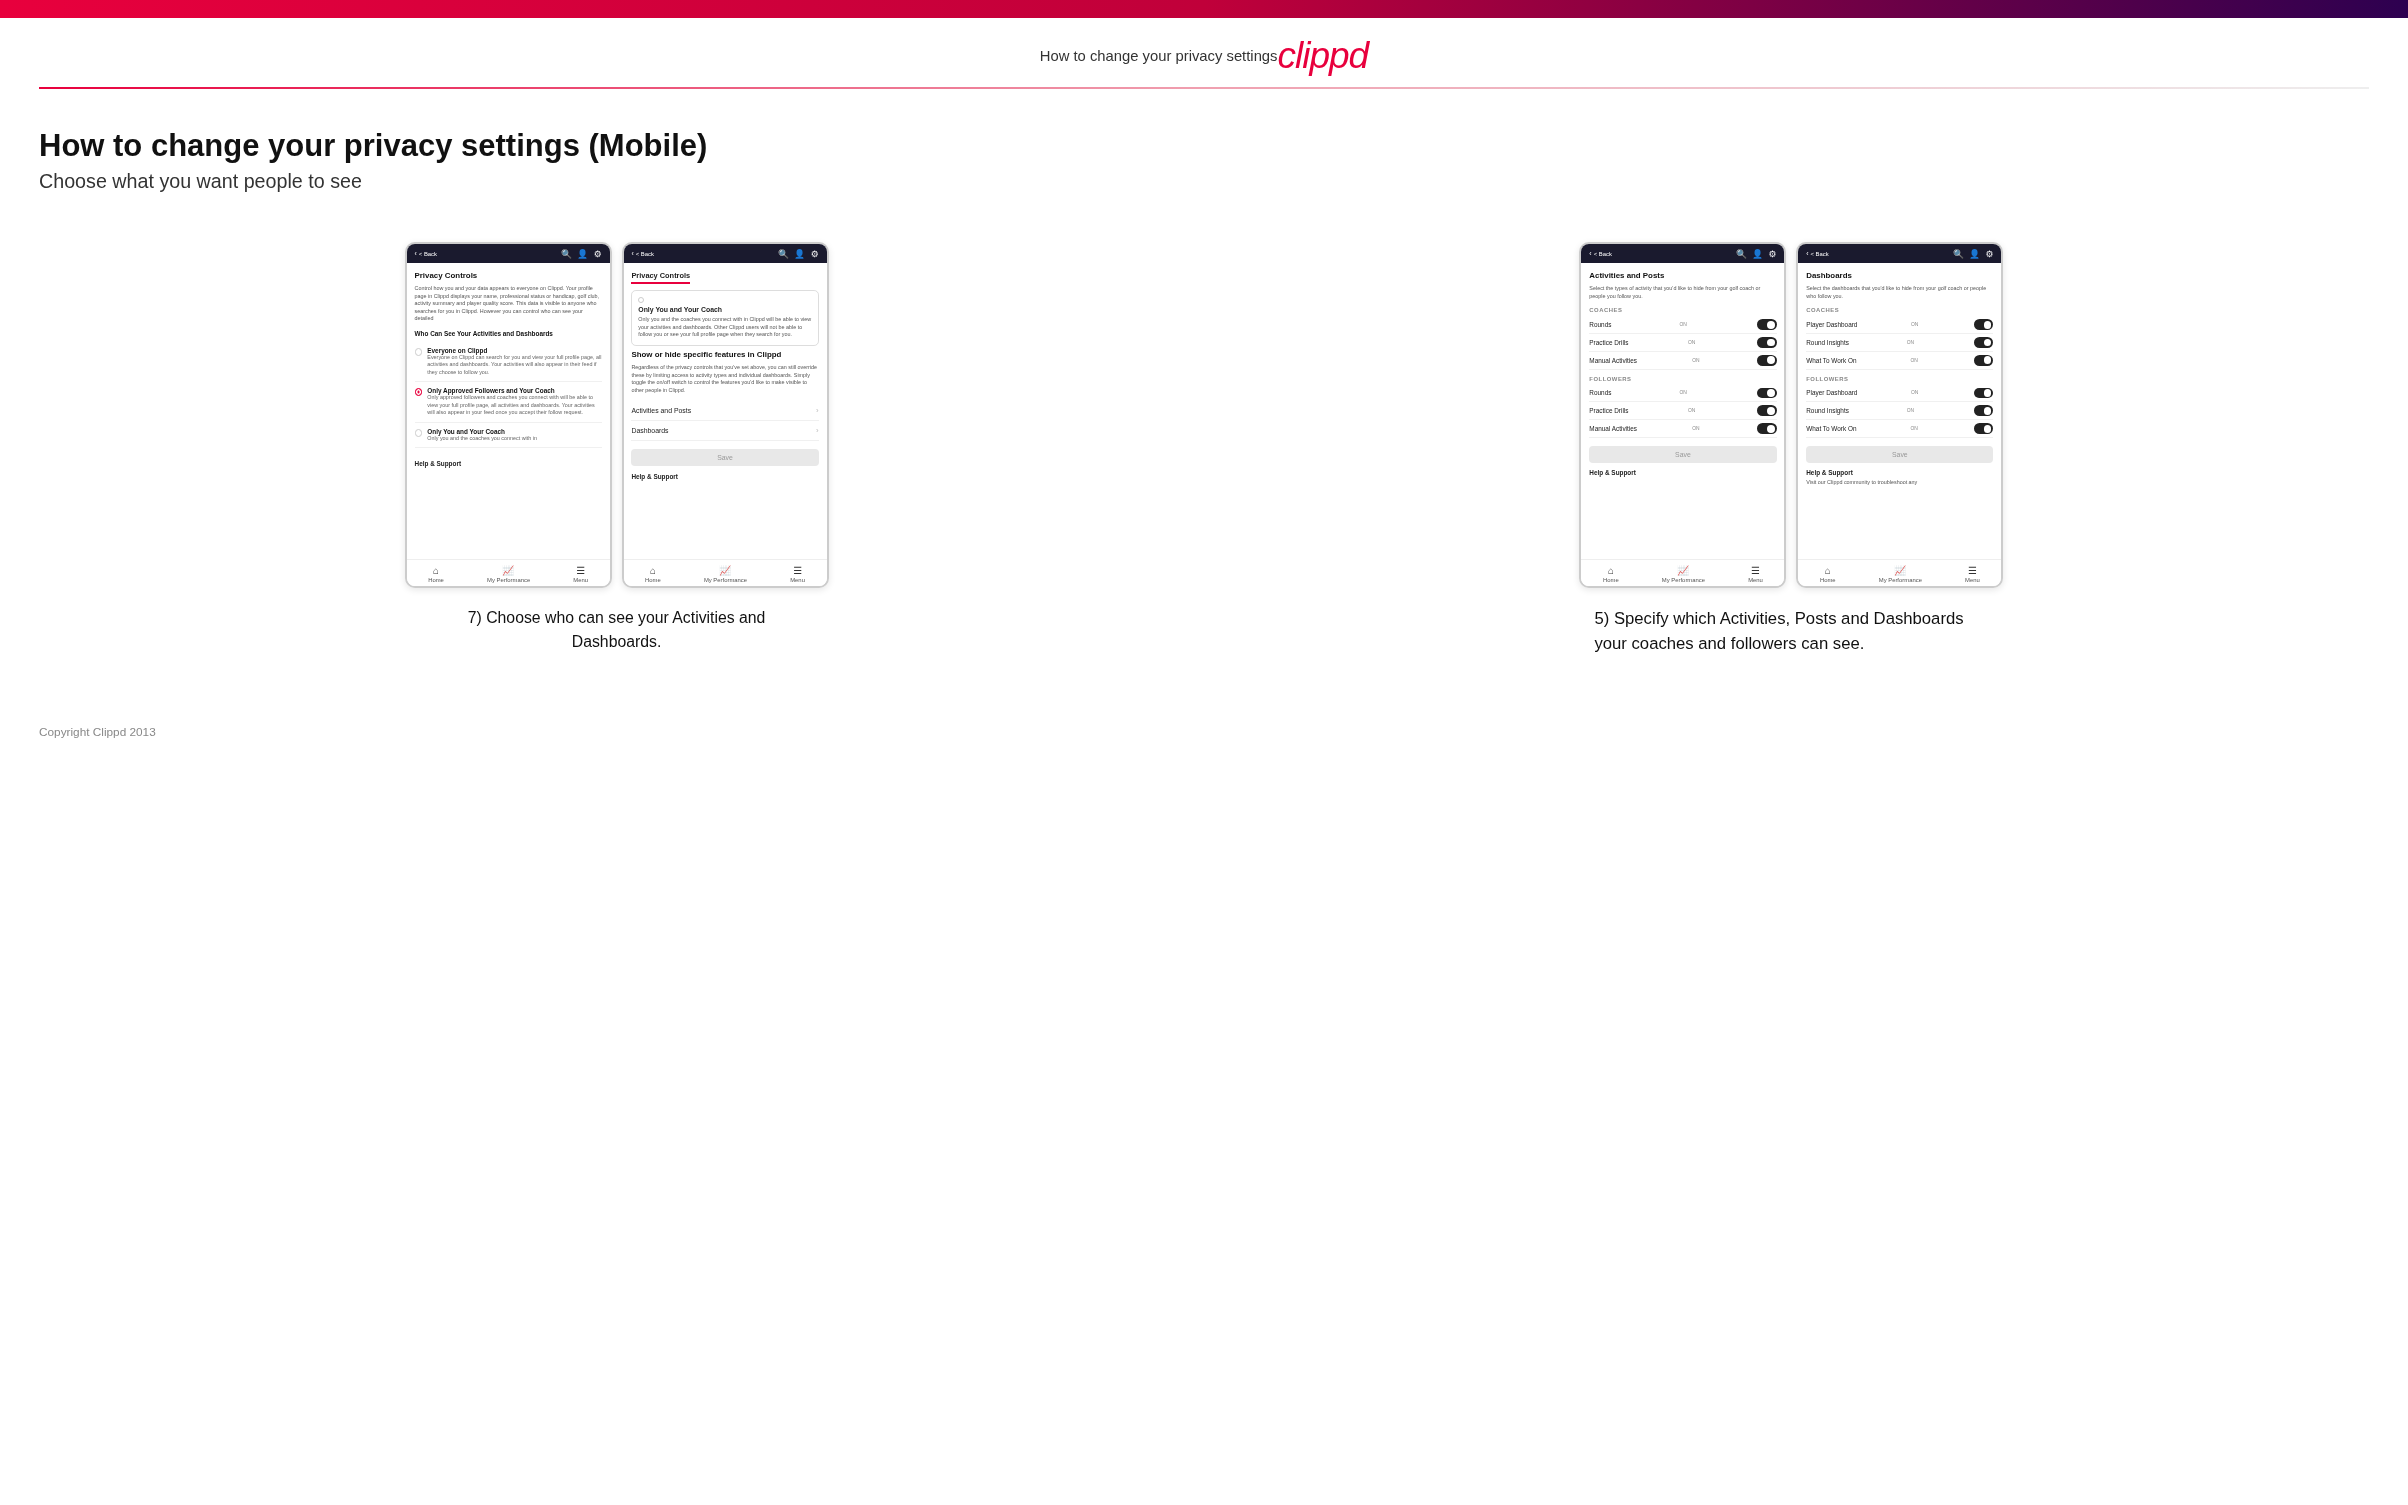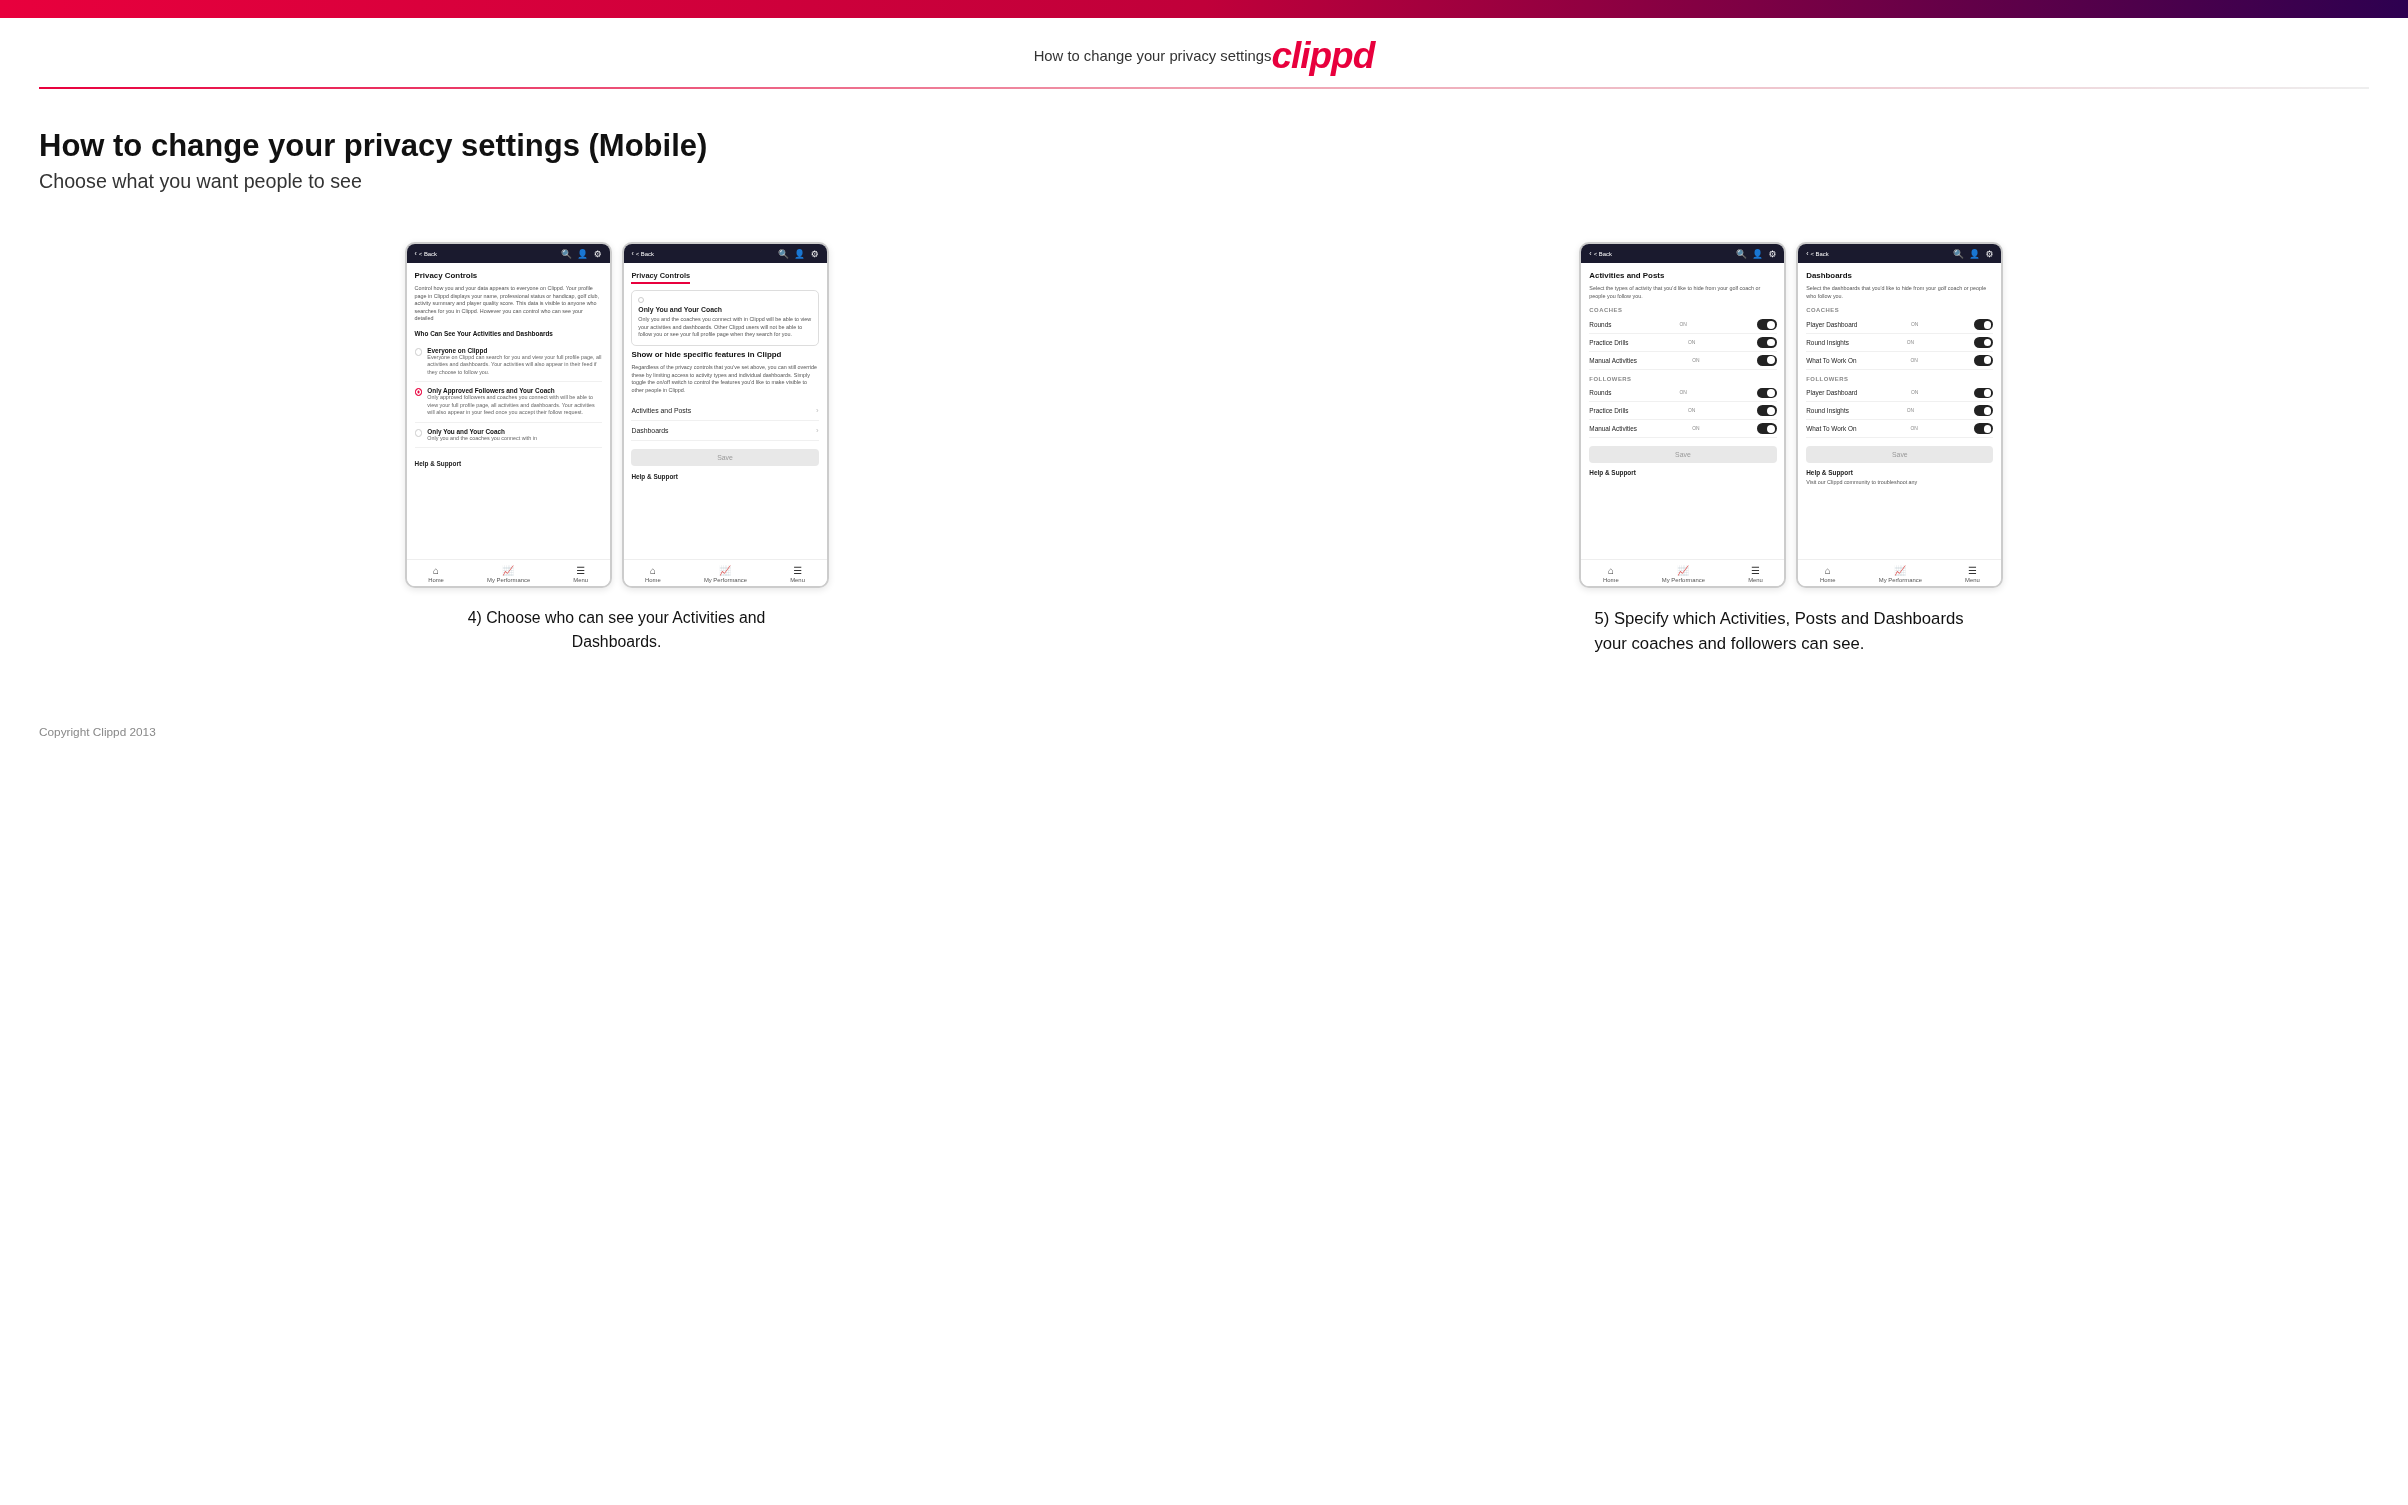--- a/index.html
+++ b/index.html
@@ -23,21 +23,21 @@
       align-items: center;
       justify-content: center;
       padding: 17.7px 39px 9.9px 39px;
     }
     .header-title {
       font-size: 14.8px;
       color: #333;
     }
     .logo {
       font-size: 37px;
-      font-weight: 700;
+      font-weight: 400;
       color: #e8003d;
       letter-spacing: -1px;
       font-style: italic;
     }
     .header-divider {
       height: 1.5px;
       background: linear-gradient(to right, #e8003d, #f0a0b0, #eee);
       margin: 0 39px;
     }
 
@@ -439,21 +439,21 @@
               <span>My Performance</span>
             </div>
             <div class="footer-tab">
               <span class="footer-tab-icon">☰</span>
               <span>Menu</span>
             </div>
           </div>
         </div>
       </div>
 
-      <div class="caption">4) Choose who can see your Activities and Dashboards.</div>
+      <div class="caption">7) Choose who can see your Activities and Dashboards.</div>
     </div>
 
     <div class="mockup-group double">
       <div class="double-phones">
 
         <div class="phone">
           <div class="phone-nav">
             <div class="phone-nav-back">
               <span>‹</span>
               <span style="font-size:5.9px;">&lt; Back</span>

